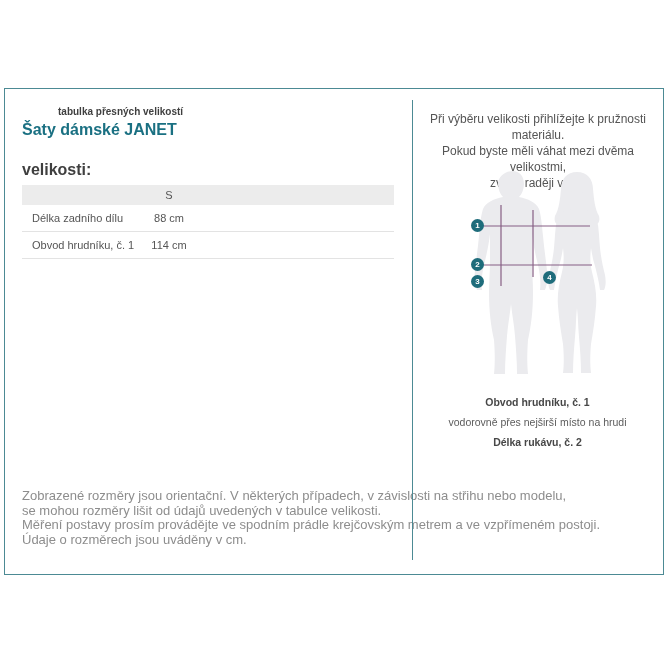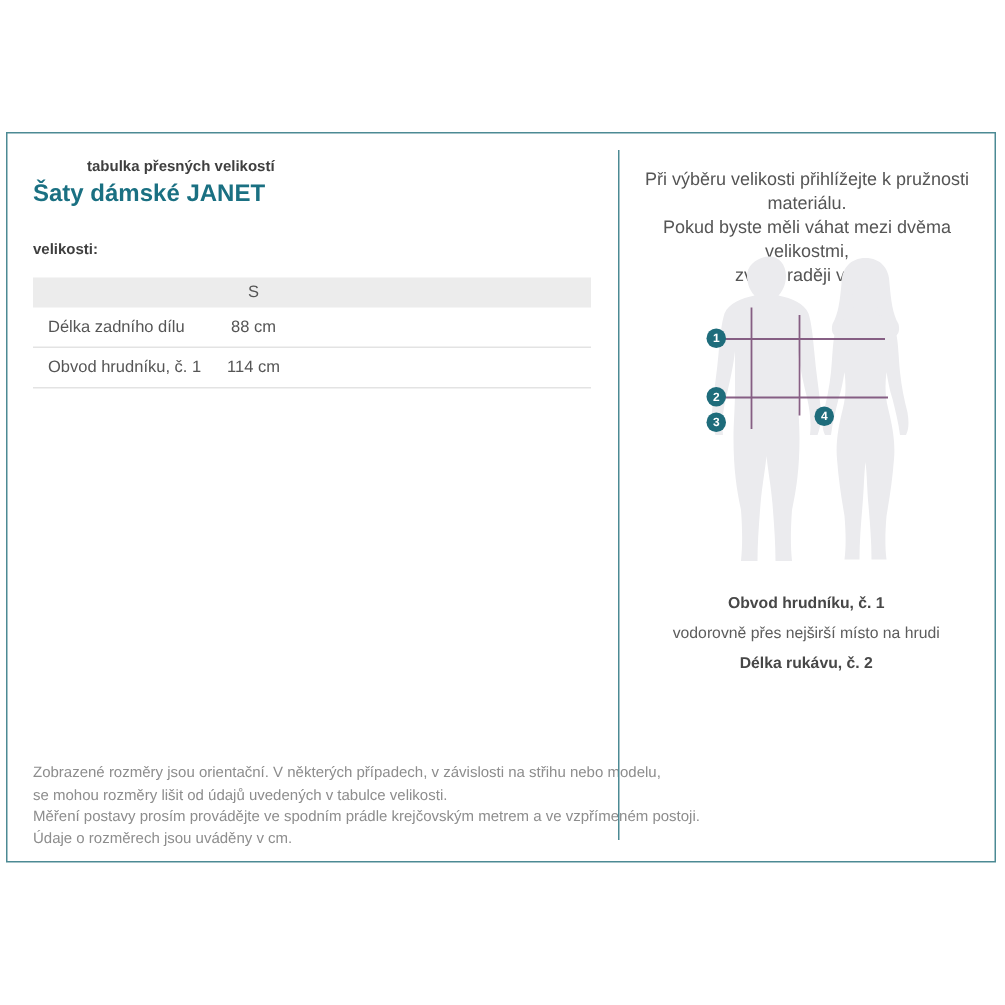--- a/index.html
+++ b/index.html
@@ -23,27 +23,27 @@
     border:1px solid var(--panel_border);background:#fff;
   }
   .divider{
     position:absolute;left:407px;top:11px;bottom:14px;width:1px;
     background:var(--panel_border);
   }
   
   .left-sec{position:absolute;left:0;top:0;width:407px;height:100%;}
   .kicker{position:absolute;left:32px;top:17px;font-size:10px;font-weight:bold;color:var(--text_dark);margin-left:21px;}
   .title{position:absolute;left:17px;top:32px;font-size:16px;font-weight:bold;color:var(--accent_teal);}
-  .sizes-label{position:absolute;left:17px;top:72px;font-size:10px;font-weight:bold;color:var(--text_dark);}
+  .sizes-label{position:absolute;left:17px;top:72px;font-size:16px;font-weight:bold;color:var(--text_dark);}
   .size-table{position:absolute;left:17px;top:96px;width:372px;font-size:11px;color:var(--text_main);}
   .thead{display:flex;align-items:center;height:20px;background:var(--table_header_bg);}
   .trow{display:flex;align-items:center;height:27px;border-bottom:1px solid var(--row_border);}
   .tlabel{width:112px;padding-left:10px;white-space:nowrap;}
   .tvalue{width:70px;text-align:center;white-space:nowrap;}
-  .disclaimer{position:absolute;left:17px;top:420px;font-size:10px;line-height:14.5px;color:var(--text_muted);white-space:nowrap;}
+  .disclaimer{position:absolute;left:17px;top:400px;font-size:13px;line-height:14.5px;color:var(--text_muted);white-space:nowrap;}
   
   .right-sec{position:absolute;left:408px;top:0;right:0;height:100%;}
   .intro{position:absolute;left:0;right:0;top:22px;text-align:center;font-size:12px;line-height:16px;color:var(--text_main);}
   .figures-svg{position:absolute;left:435px;top:79px;width:200px;height:210px;}
   .badge{
     position:absolute;width:13px;height:13px;border-radius:50%;
     background:var(--badge_teal);color:#fff;font-size:8px;font-weight:bold;
     display:flex;align-items:center;justify-content:center;line-height:1;
   }
   .badge-1{left:466px;top:130px;}

